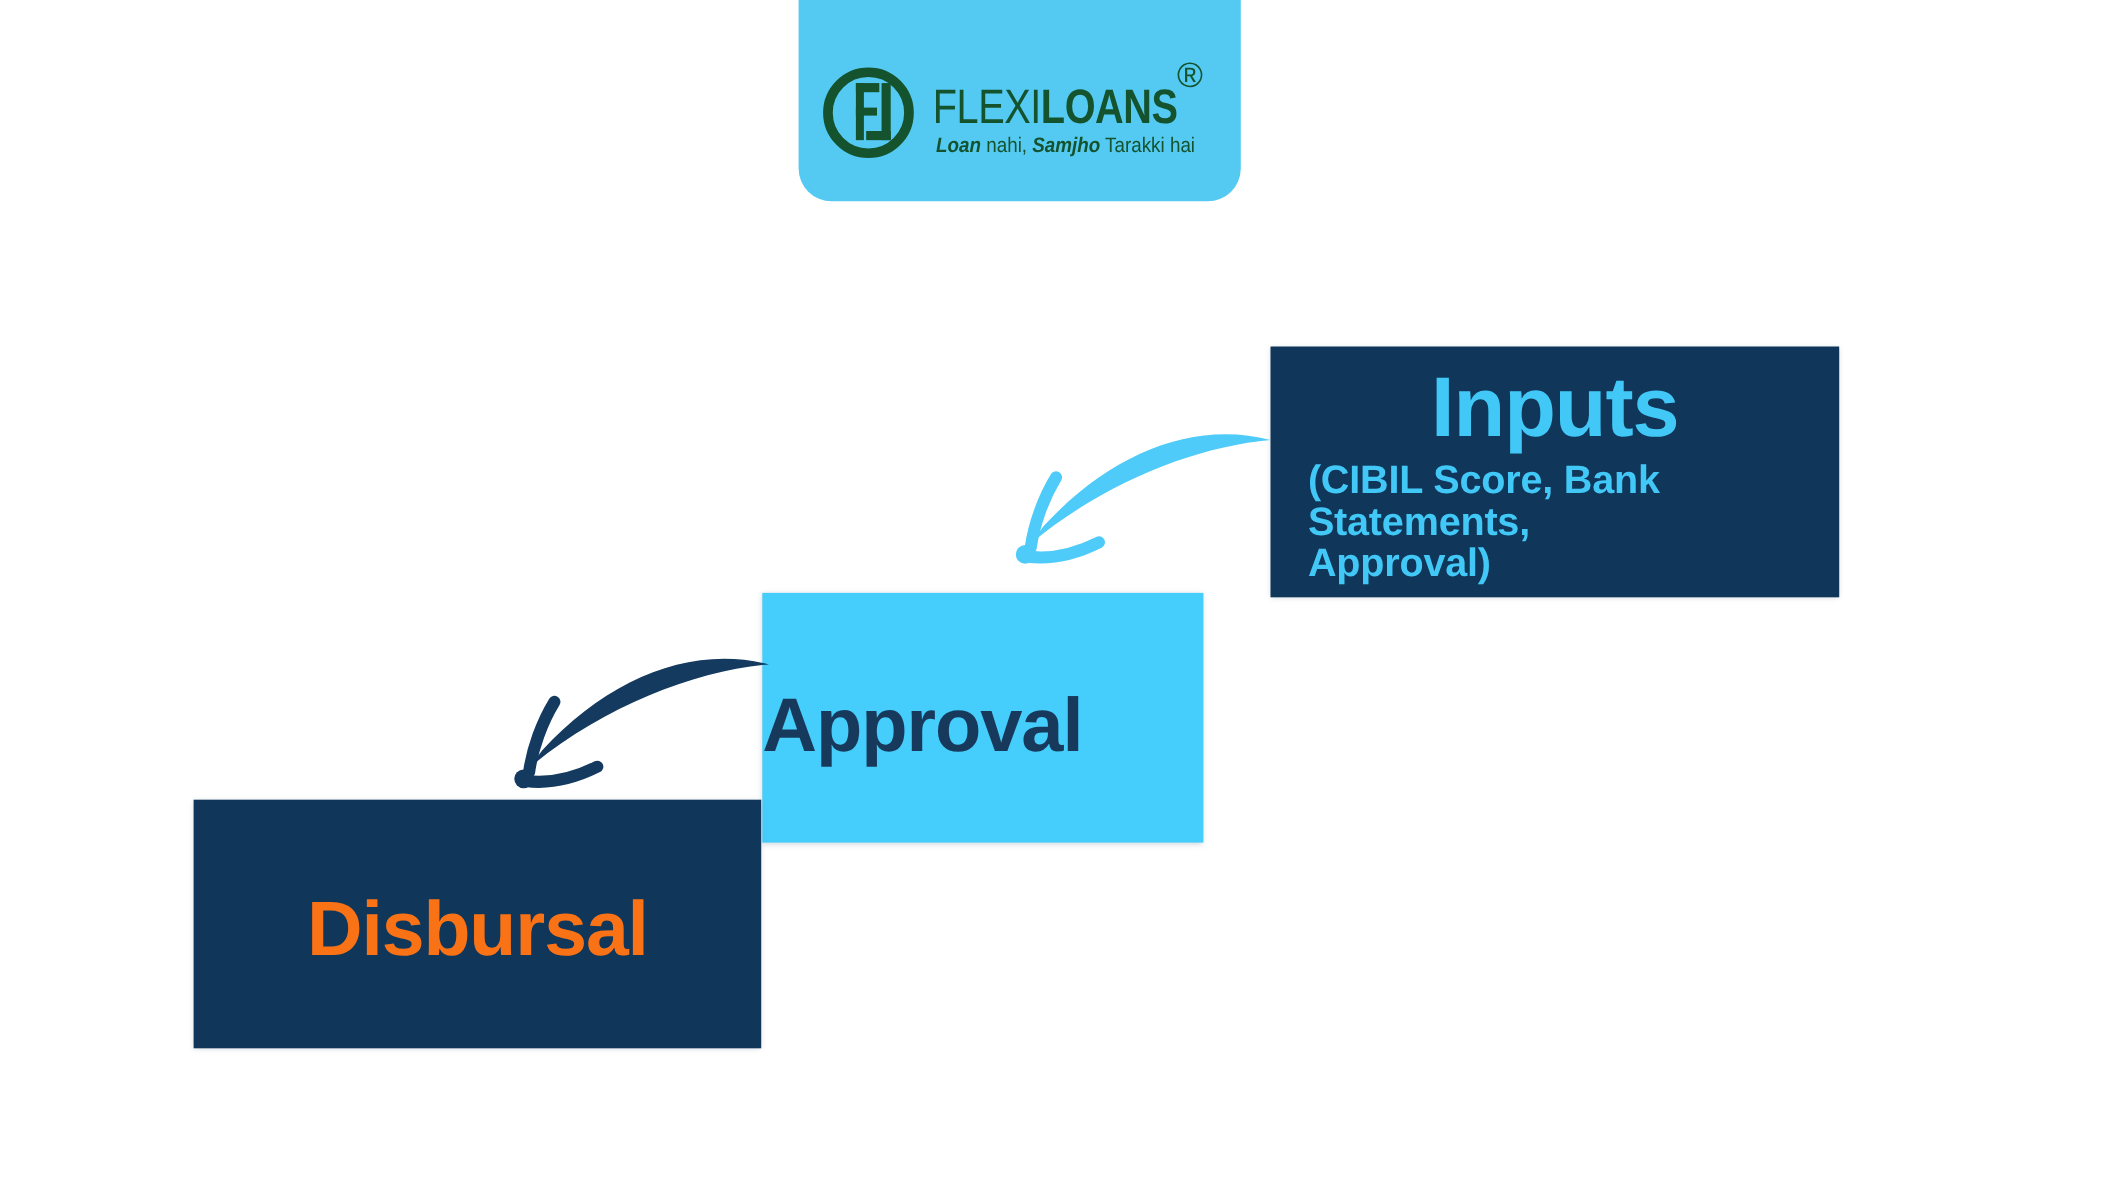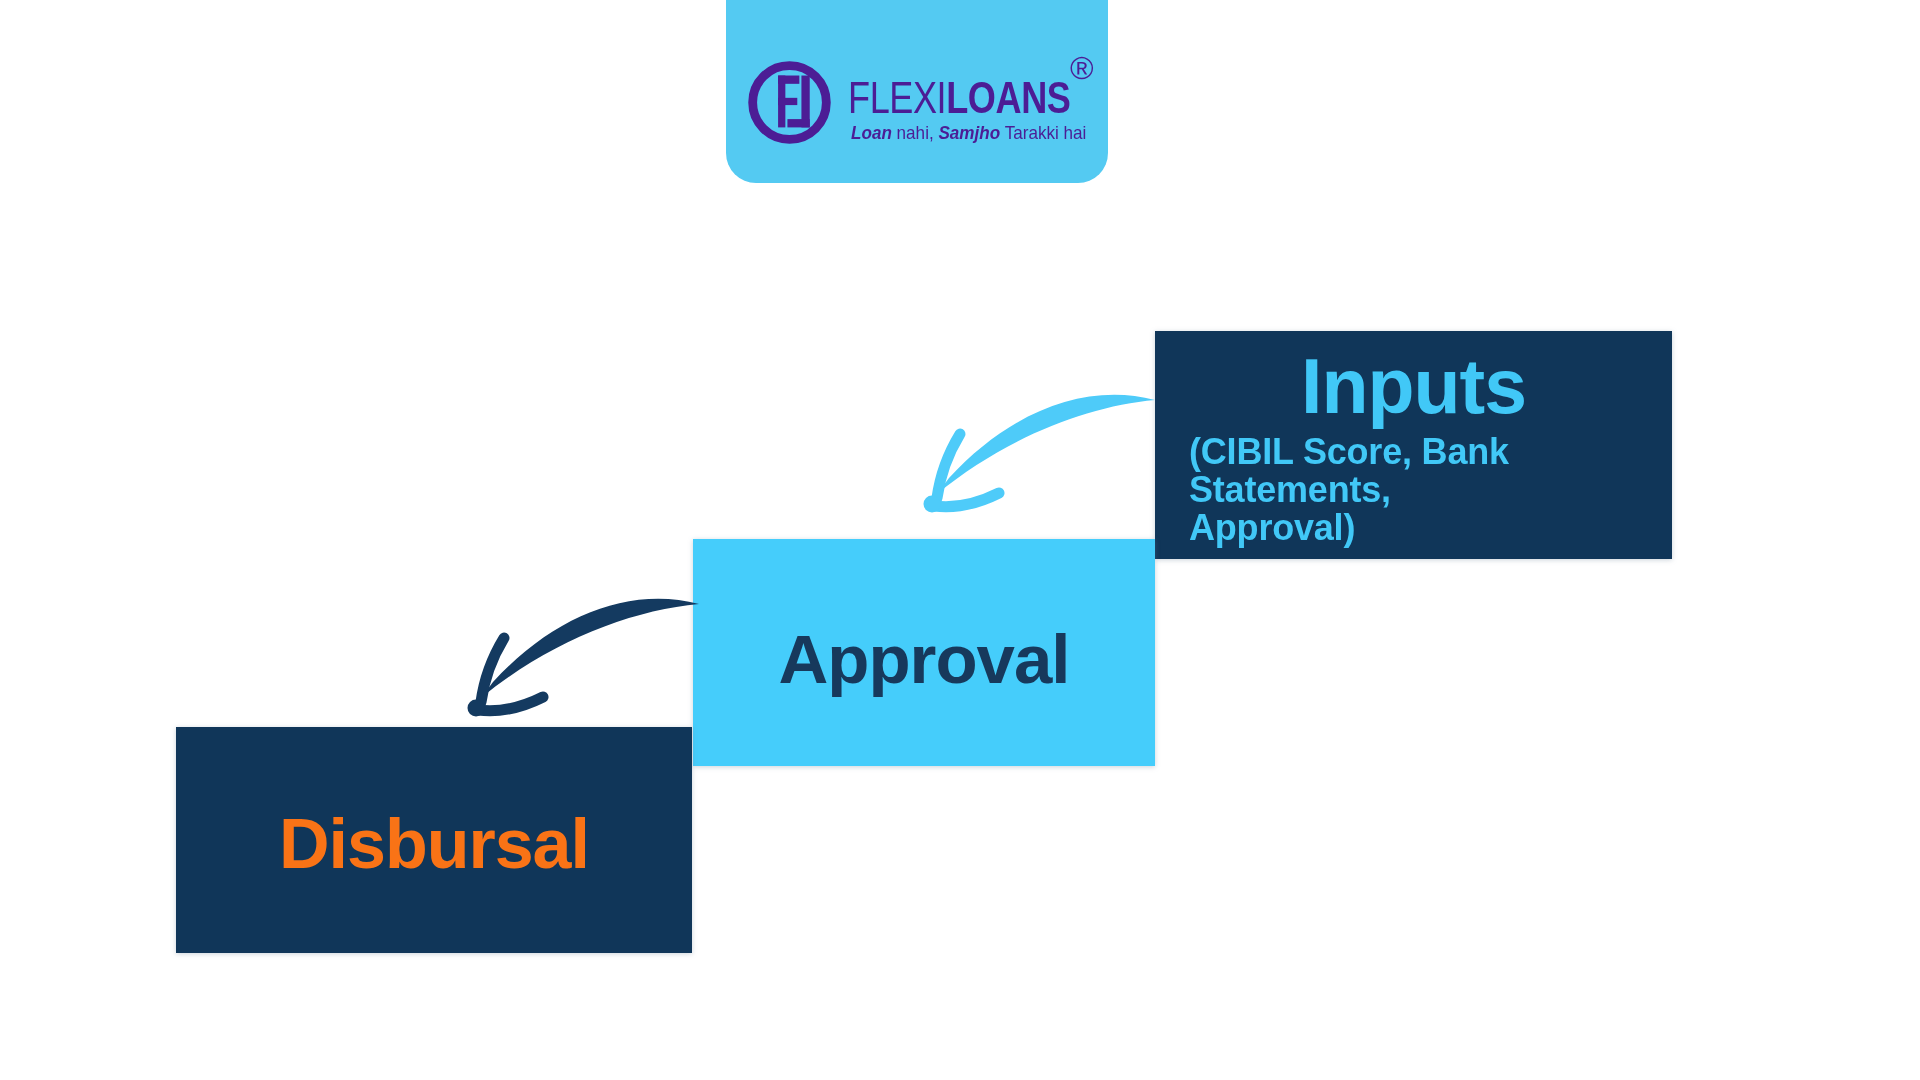--- a/index.html
+++ b/index.html
@@ -21,42 +21,42 @@
   .wordmark .loans{font-weight:800;}
   .reg-mark{position:absolute;left:344px;top:50px;font-size:32px;font-weight:400;}
   .tagline{
     position:absolute;left:125px;top:122px;white-space:nowrap;
     font-size:19px;line-height:22px;transform:scaleX(0.9);transform-origin:left top;
   }
   .tagline .bi{font-weight:700;font-style:italic;}
 
   
   .step{position:absolute;box-shadow:0 1px 5px rgba(110,130,150,.35);}
-  .step-inputs{left:1155px;top:331px;width:517px;height:228px;padding-top:12px;box-sizing:border-box;}
-  .step-approval{left:693px;top:539px;width:462px;height:227px;display:flex;align-items:center;justify-content:center;padding-top:13px;box-sizing:border-box;}
+  .step-inputs{left:1155px;top:315px;width:517px;height:228px;padding-top:12px;box-sizing:border-box;}
+  .step-approval{left:693px;top:539px;width:401px;height:227px;display:flex;align-items:center;padding-top:13px;box-sizing:border-box;}
   .step-disbursal{left:176px;top:727px;width:516px;height:226px;display:flex;align-items:center;justify-content:center;padding-top:8px;box-sizing:border-box;}
   .title-lg{font-size:77px;font-weight:700;letter-spacing:-1px;text-align:center;line-height:86px;}
   .title-md{font-size:69px;font-weight:700;letter-spacing:-1px;line-height:1;}
   .title-md2{font-size:70px;font-weight:700;letter-spacing:-1px;line-height:1;}
   .step-sub{
     margin-top:4px;padding-left:34px;padding-right:20px;
     font-size:36px;font-weight:700;line-height:38px;letter-spacing:-0.2px;
   }
 
   
   .arrow{position:absolute;width:243px;height:133px;}
   .arrow-blue{left:915px;top:390px;}
   .arrow-navy{left:459px;top:594px;}
 </style>
 </head>
 <body>
 
 <div class="canvas" style="background-color: rgb(255, 255, 255);">
 
-  <div class="logo-card" style="background-color: rgb(84, 202, 242); color: #4c1d95;">
+  <div class="logo-card" style="background-color: rgb(84, 202, 242); color: #14532d; padding-left: 20px;">
 
     <svg class="monogram" viewBox="0 0 80 80">
       <circle cx="40" cy="40" r="35.5" fill="none" stroke="currentColor" stroke-width="8.5"></circle>
       <g fill="currentColor">
         <rect x="29" y="14" width="7" height="50"></rect>
         <rect x="29" y="14" width="20.5" height="8"></rect>
         <rect x="29" y="35.5" width="18.5" height="7"></rect>
         <rect x="51.5" y="14" width="8" height="50"></rect>
         <rect x="38" y="56" width="21.5" height="8"></rect>
       </g>

